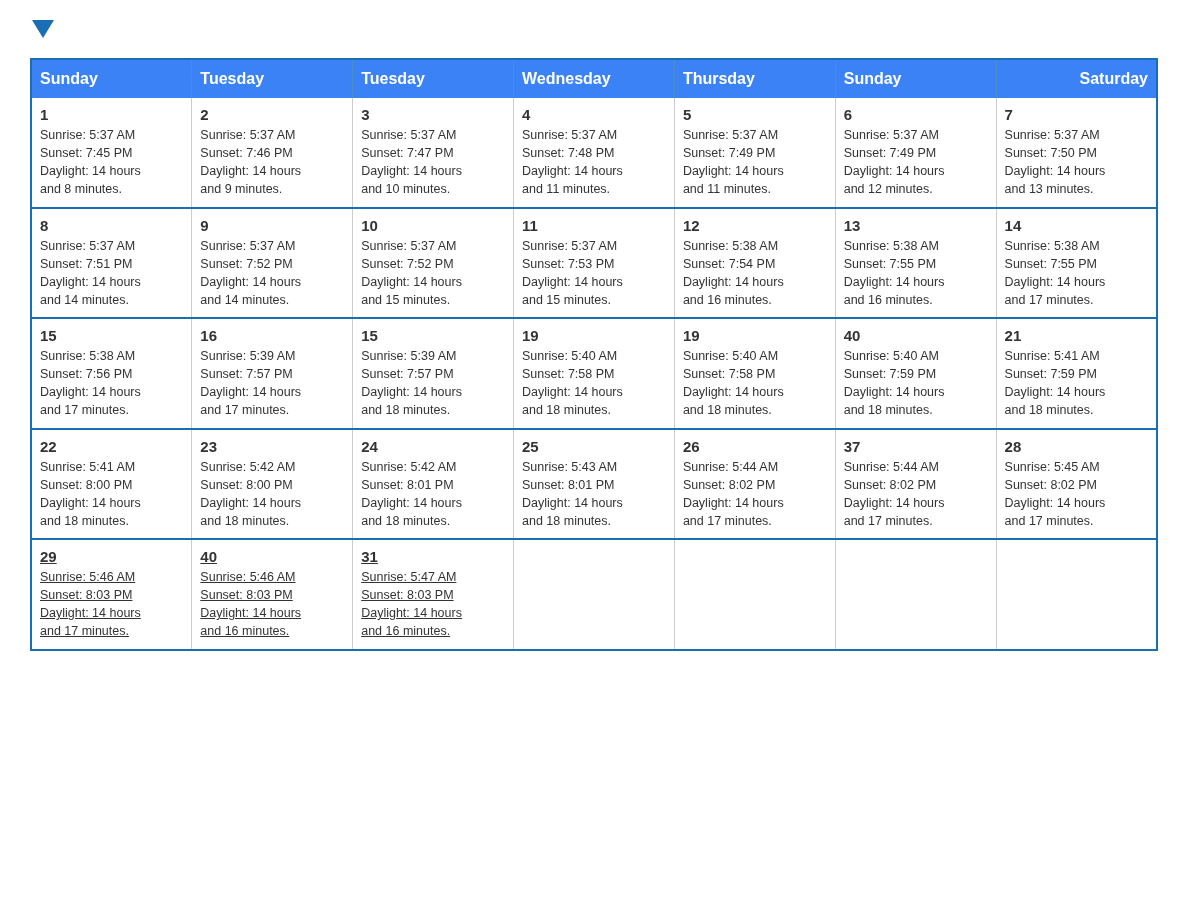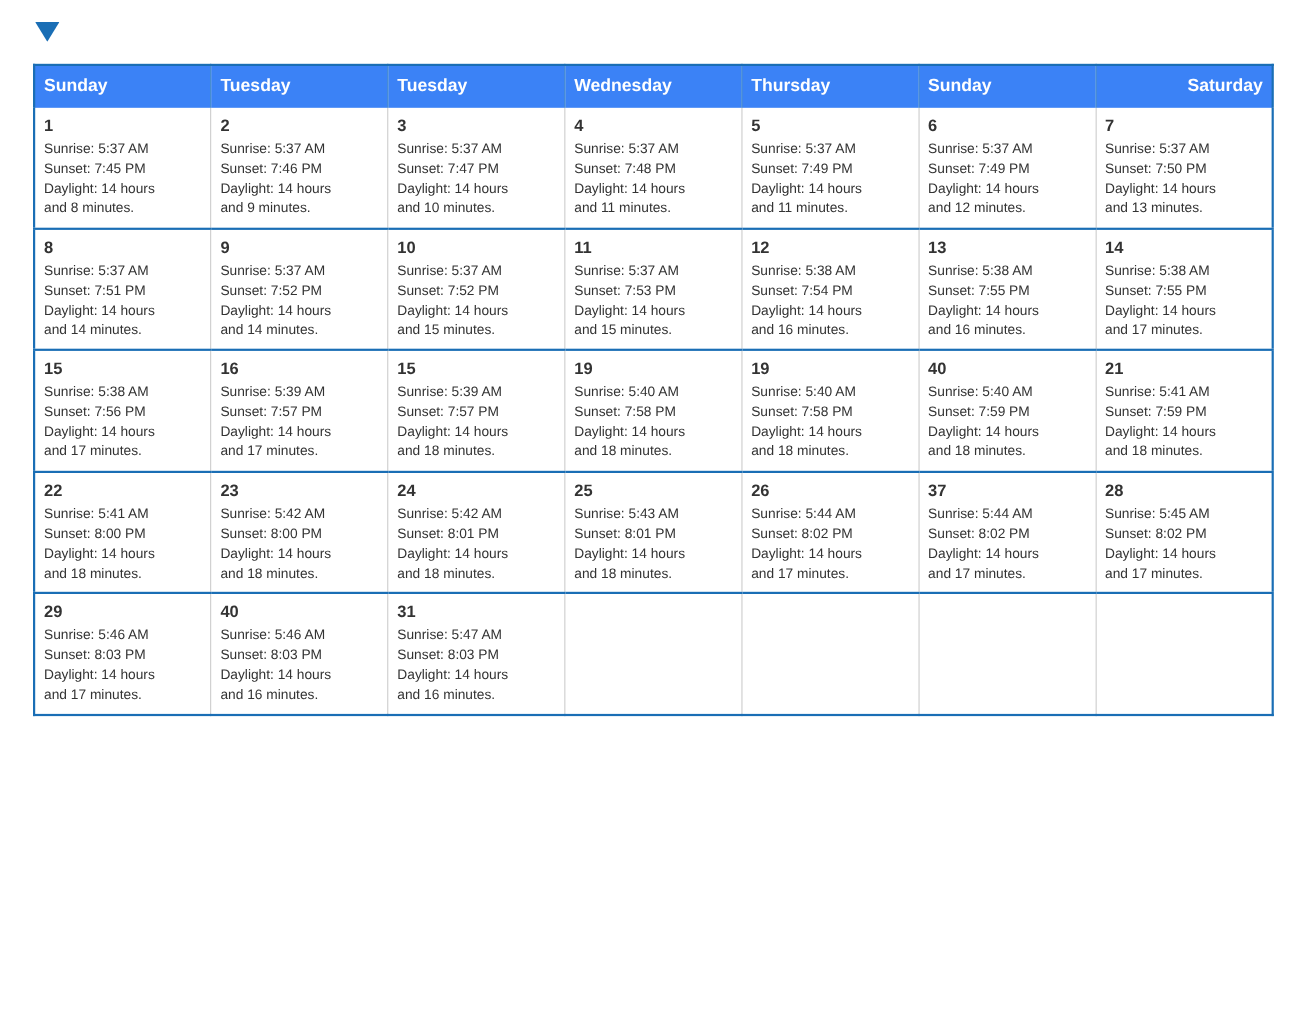--- a/index.html
+++ b/index.html
@@ -60,21 +60,21 @@
       vertical-align: top;
       padding: 8px 8px;
       border-right: 1px solid #ccc;
       border-bottom: 2px solid #1a6eb5;
       font-size: 13px;
       color: #333;
       width: 14.28%;
       min-height: 90px;
     }
     tbody tr td:last-child { border-right: none; }
-    tbody tr:last-child td { border-bottom: none; }
+    tbody tr:last-child td { border-bottom: none; text-decoration: underline; }
     .day-num {
       font-size: 15px;
       font-weight: bold;
       display: block;
       margin-bottom: 3px;
     }
     .day-info {
       font-size: 12.5px;
       line-height: 1.45;
       color: #333;

